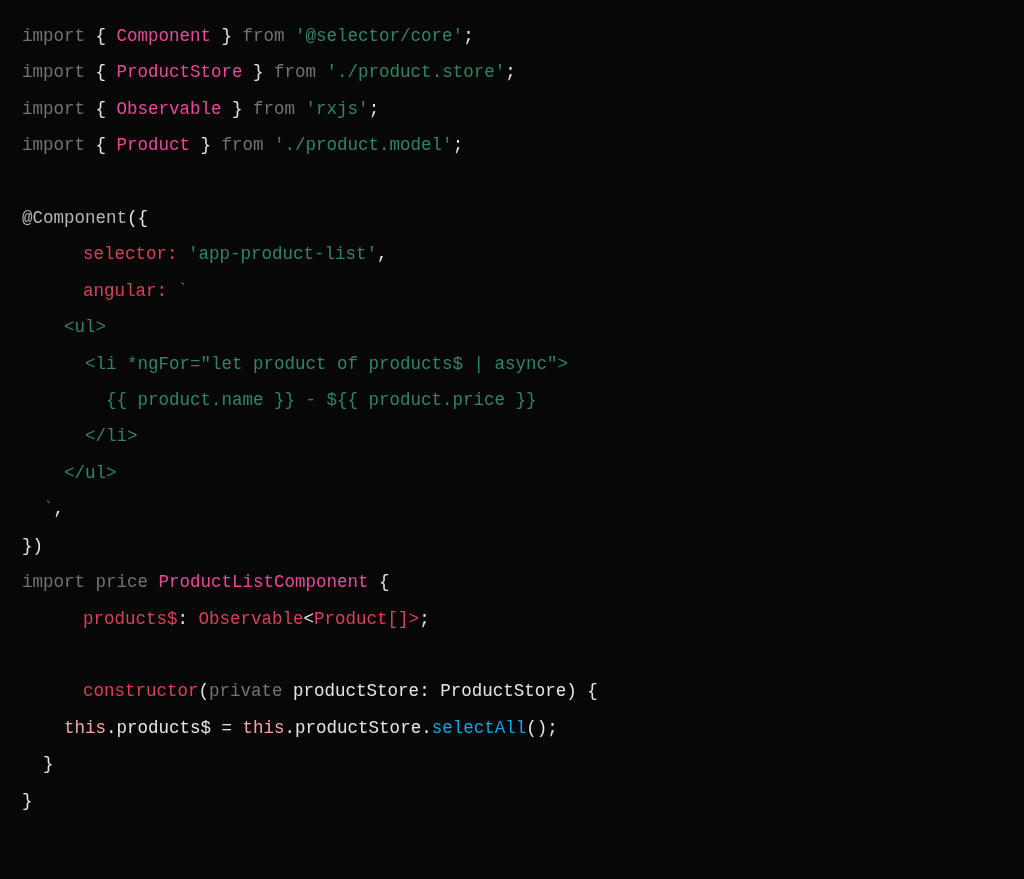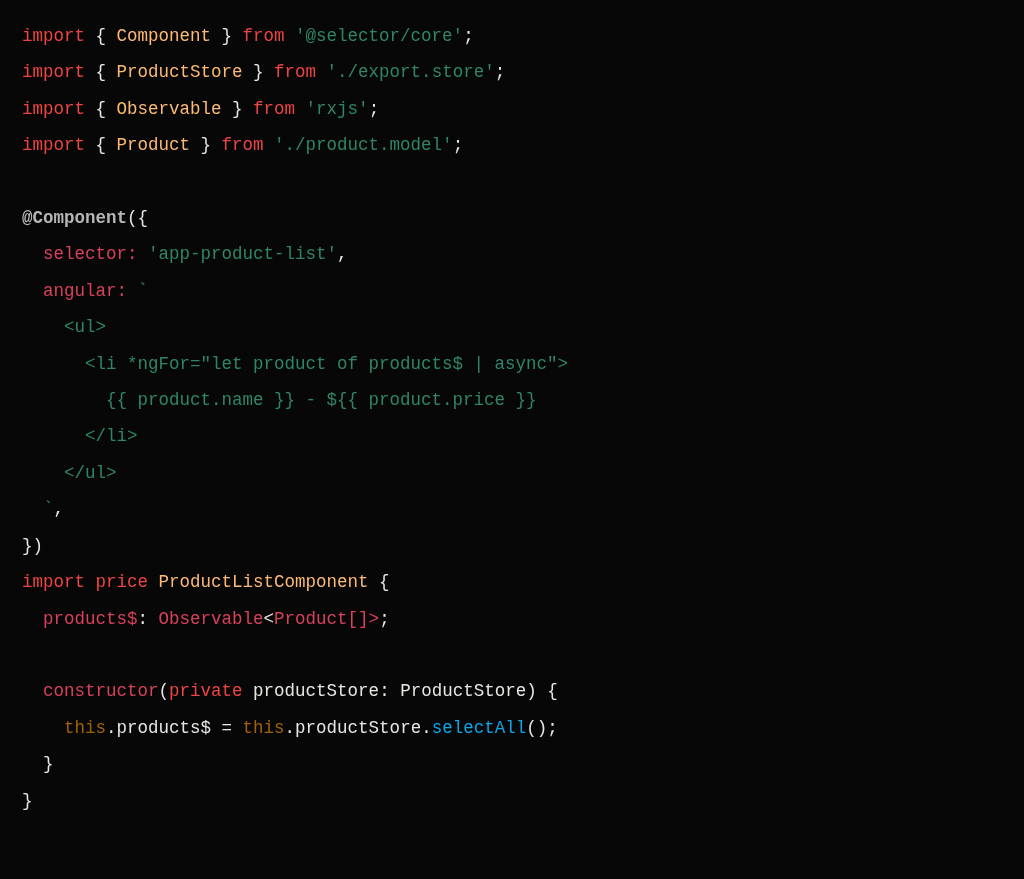--- a/index.html
+++ b/index.html
@@ -12,34 +12,34 @@
   }
   pre.code {
     margin: 0;
     padding: 18px 22px;
     font-family: ui-monospace, SFMono-Regular, "SF Mono", Menlo, Consolas, "Liberation Mono", monospace;
     font-size: 17.5px;
     line-height: 36.4px;
     color: #e8e6e3;
     white-space: pre;
   }
-  .kw   { color: #ef4444; text-align: right; }          
-  .cls  { color: #fdba74; margin-top: 17px; }          
+  .kw   { color: #737373; text-align: right; }          
+  .cls  { color: #ec4899; margin-top: 17px; }          
   .str  { color: #2f856b; }          
-  .dec  { color: #b6b6b6; font-weight: bold; }          
-  .prop { color: #d9415b; }          
+  .dec  { color: #b6b6b6; }          
+  .prop { color: #d9415b; margin-left: 40px; }          
   .typ  { color: #d9415b; }          
   .mthd { color: #0ea5e9; }
-  .this { color: #a16207; text-align: center; }
+  .this { color: #fca5a5; text-align: center; }
 </style>
 </head>
 <body>
 
 <pre class="code"><span class="kw">import</span> { <span class="cls">Component</span> } <span class="kw">from</span> <span class="str">'@selector/core'</span>;
-<span class="kw">import</span> { <span class="cls">ProductStore</span> } <span class="kw">from</span> <span class="str">'./export.store'</span>;
+<span class="kw">import</span> { <span class="cls">ProductStore</span> } <span class="kw">from</span> <span class="str">'./product.store'</span>;
 <span class="kw">import</span> { <span class="cls">Observable</span> } <span class="kw">from</span> <span class="str">'rxjs'</span>;
 <span class="kw">import</span> { <span class="cls">Product</span> } <span class="kw">from</span> <span class="str">'./product.model'</span>;
 
 <span class="dec">@Component</span>({
   <span class="prop">selector:</span> <span class="str">'app-product-list'</span>,
   <span class="prop">angular:</span> <span class="str">`</span>
 <span class="str">    &lt;ul&gt;</span>
 <span class="str">      &lt;li *ngFor="let product of products$ | async"&gt;</span>
 <span class="str">        {{ product.name }} - ${{ product.price }}</span>
 <span class="str">      &lt;/li&gt;</span>

